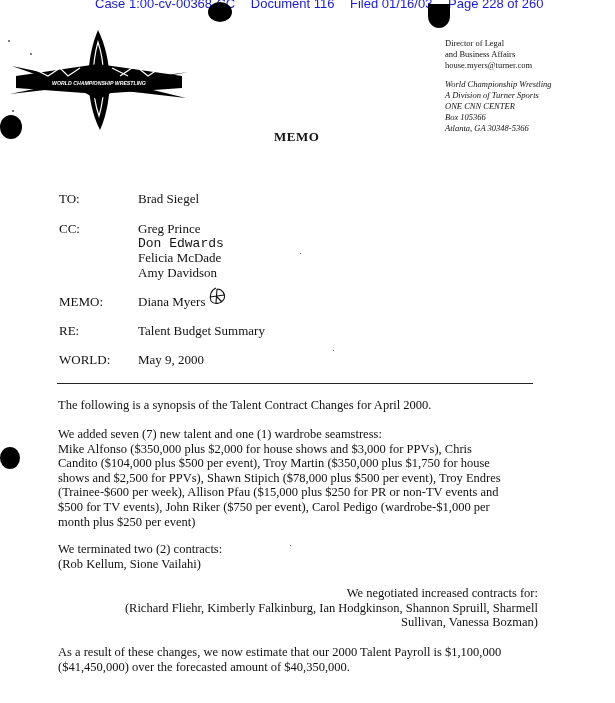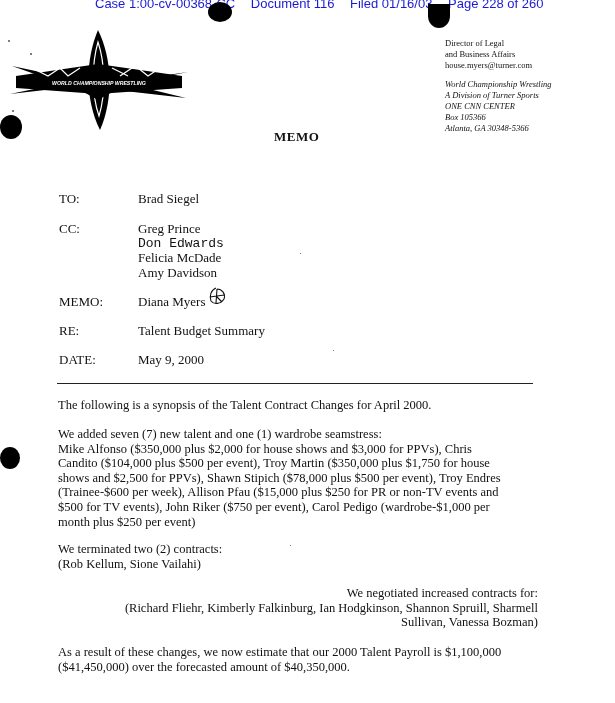--- a/index.html
+++ b/index.html
@@ -110,21 +110,21 @@
   <span class="hdr-val">Diana Myers</span>
 </div>
 <svg class="sig" viewBox="0 0 20 20">
   <path d="M9 2 C 4 4, 2 10, 4 15 C 7 19, 14 18, 17 13 C 19 8, 15 3, 10 3 M 10 3 L 9 17 M 3 11 L 17 9 M 9 10 L 15 16" fill="none" stroke="#111" stroke-width="1.1"></path>
 </svg>
 <div class="hdr" style="top:323px;">
   <span class="hdr-label">RE:</span>
   <span class="hdr-val">Talent Budget Summary</span>
 </div>
 <div class="hdr" style="top:352px;">
-  <span class="hdr-label">DATE:</span>
+  <span class="hdr-label">WORLD:</span>
   <span class="hdr-val">May 9, 2000</span>
 </div>
 
 <div class="rule"></div>
 
 <div class="para" style="top:398px;">
   <p>The following is a synopsis of the Talent Contract Changes for April 2000.</p>
 </div>
 
 <div class="para" style="top:427px;">

